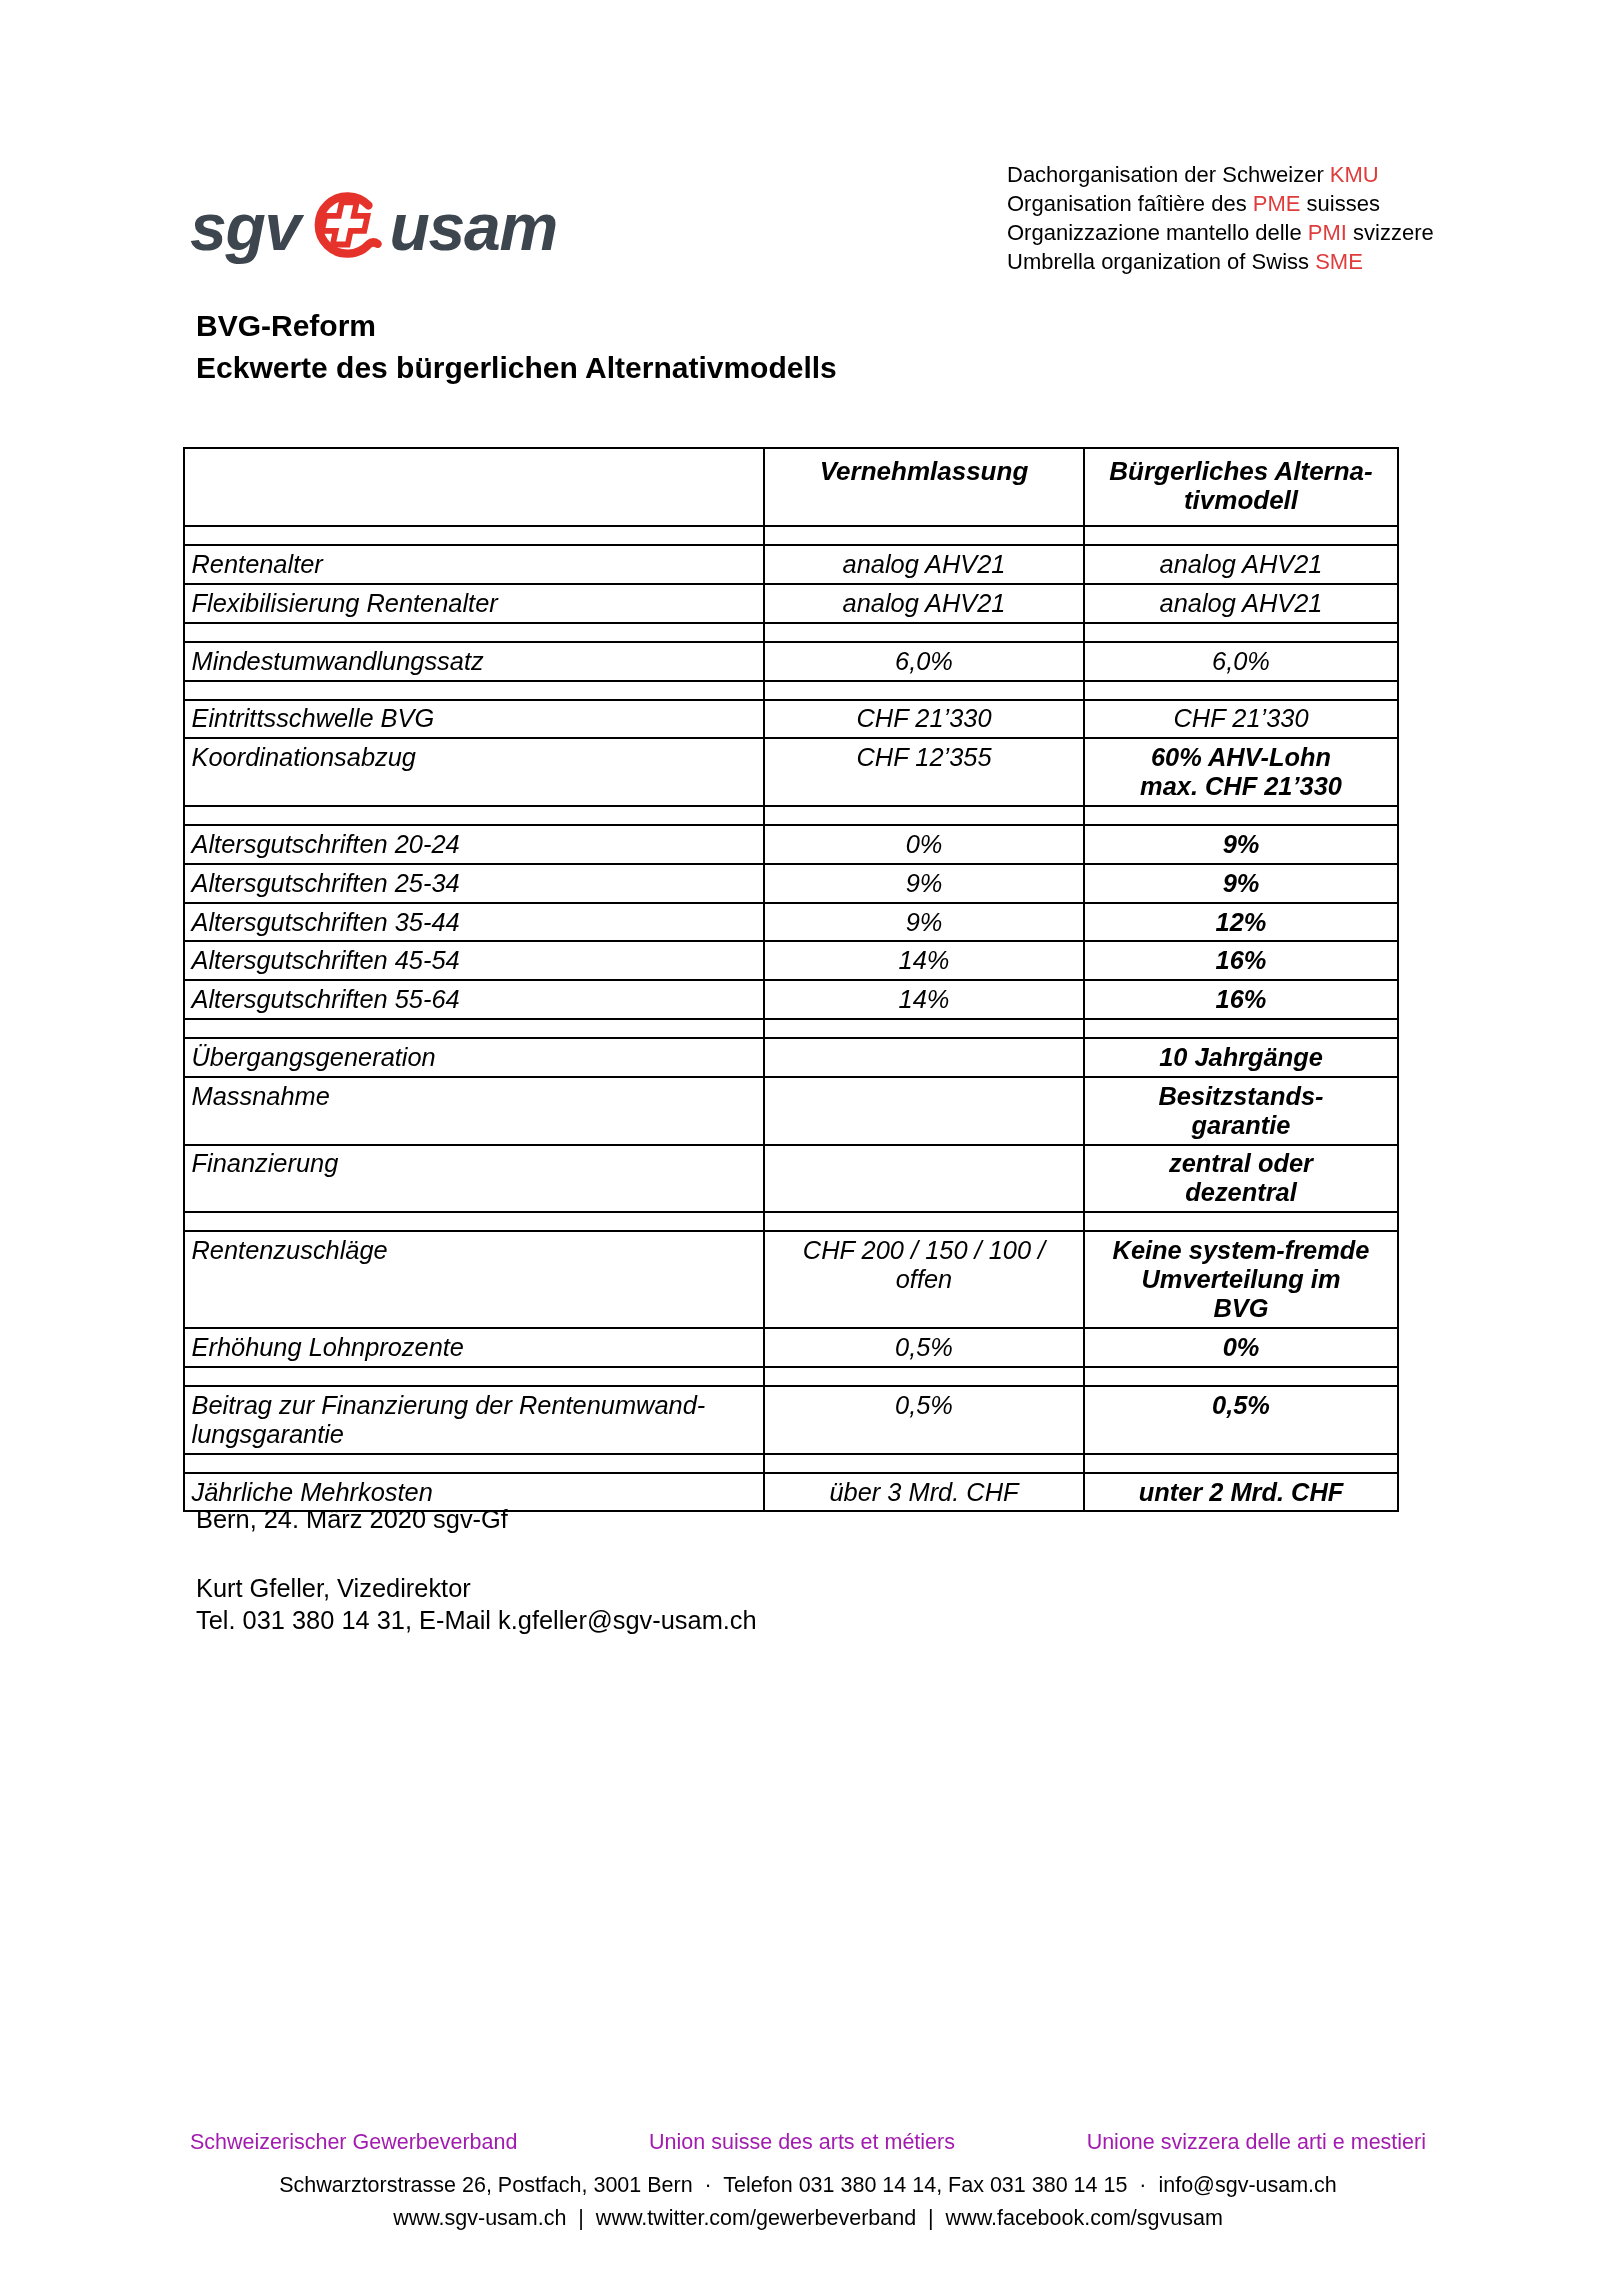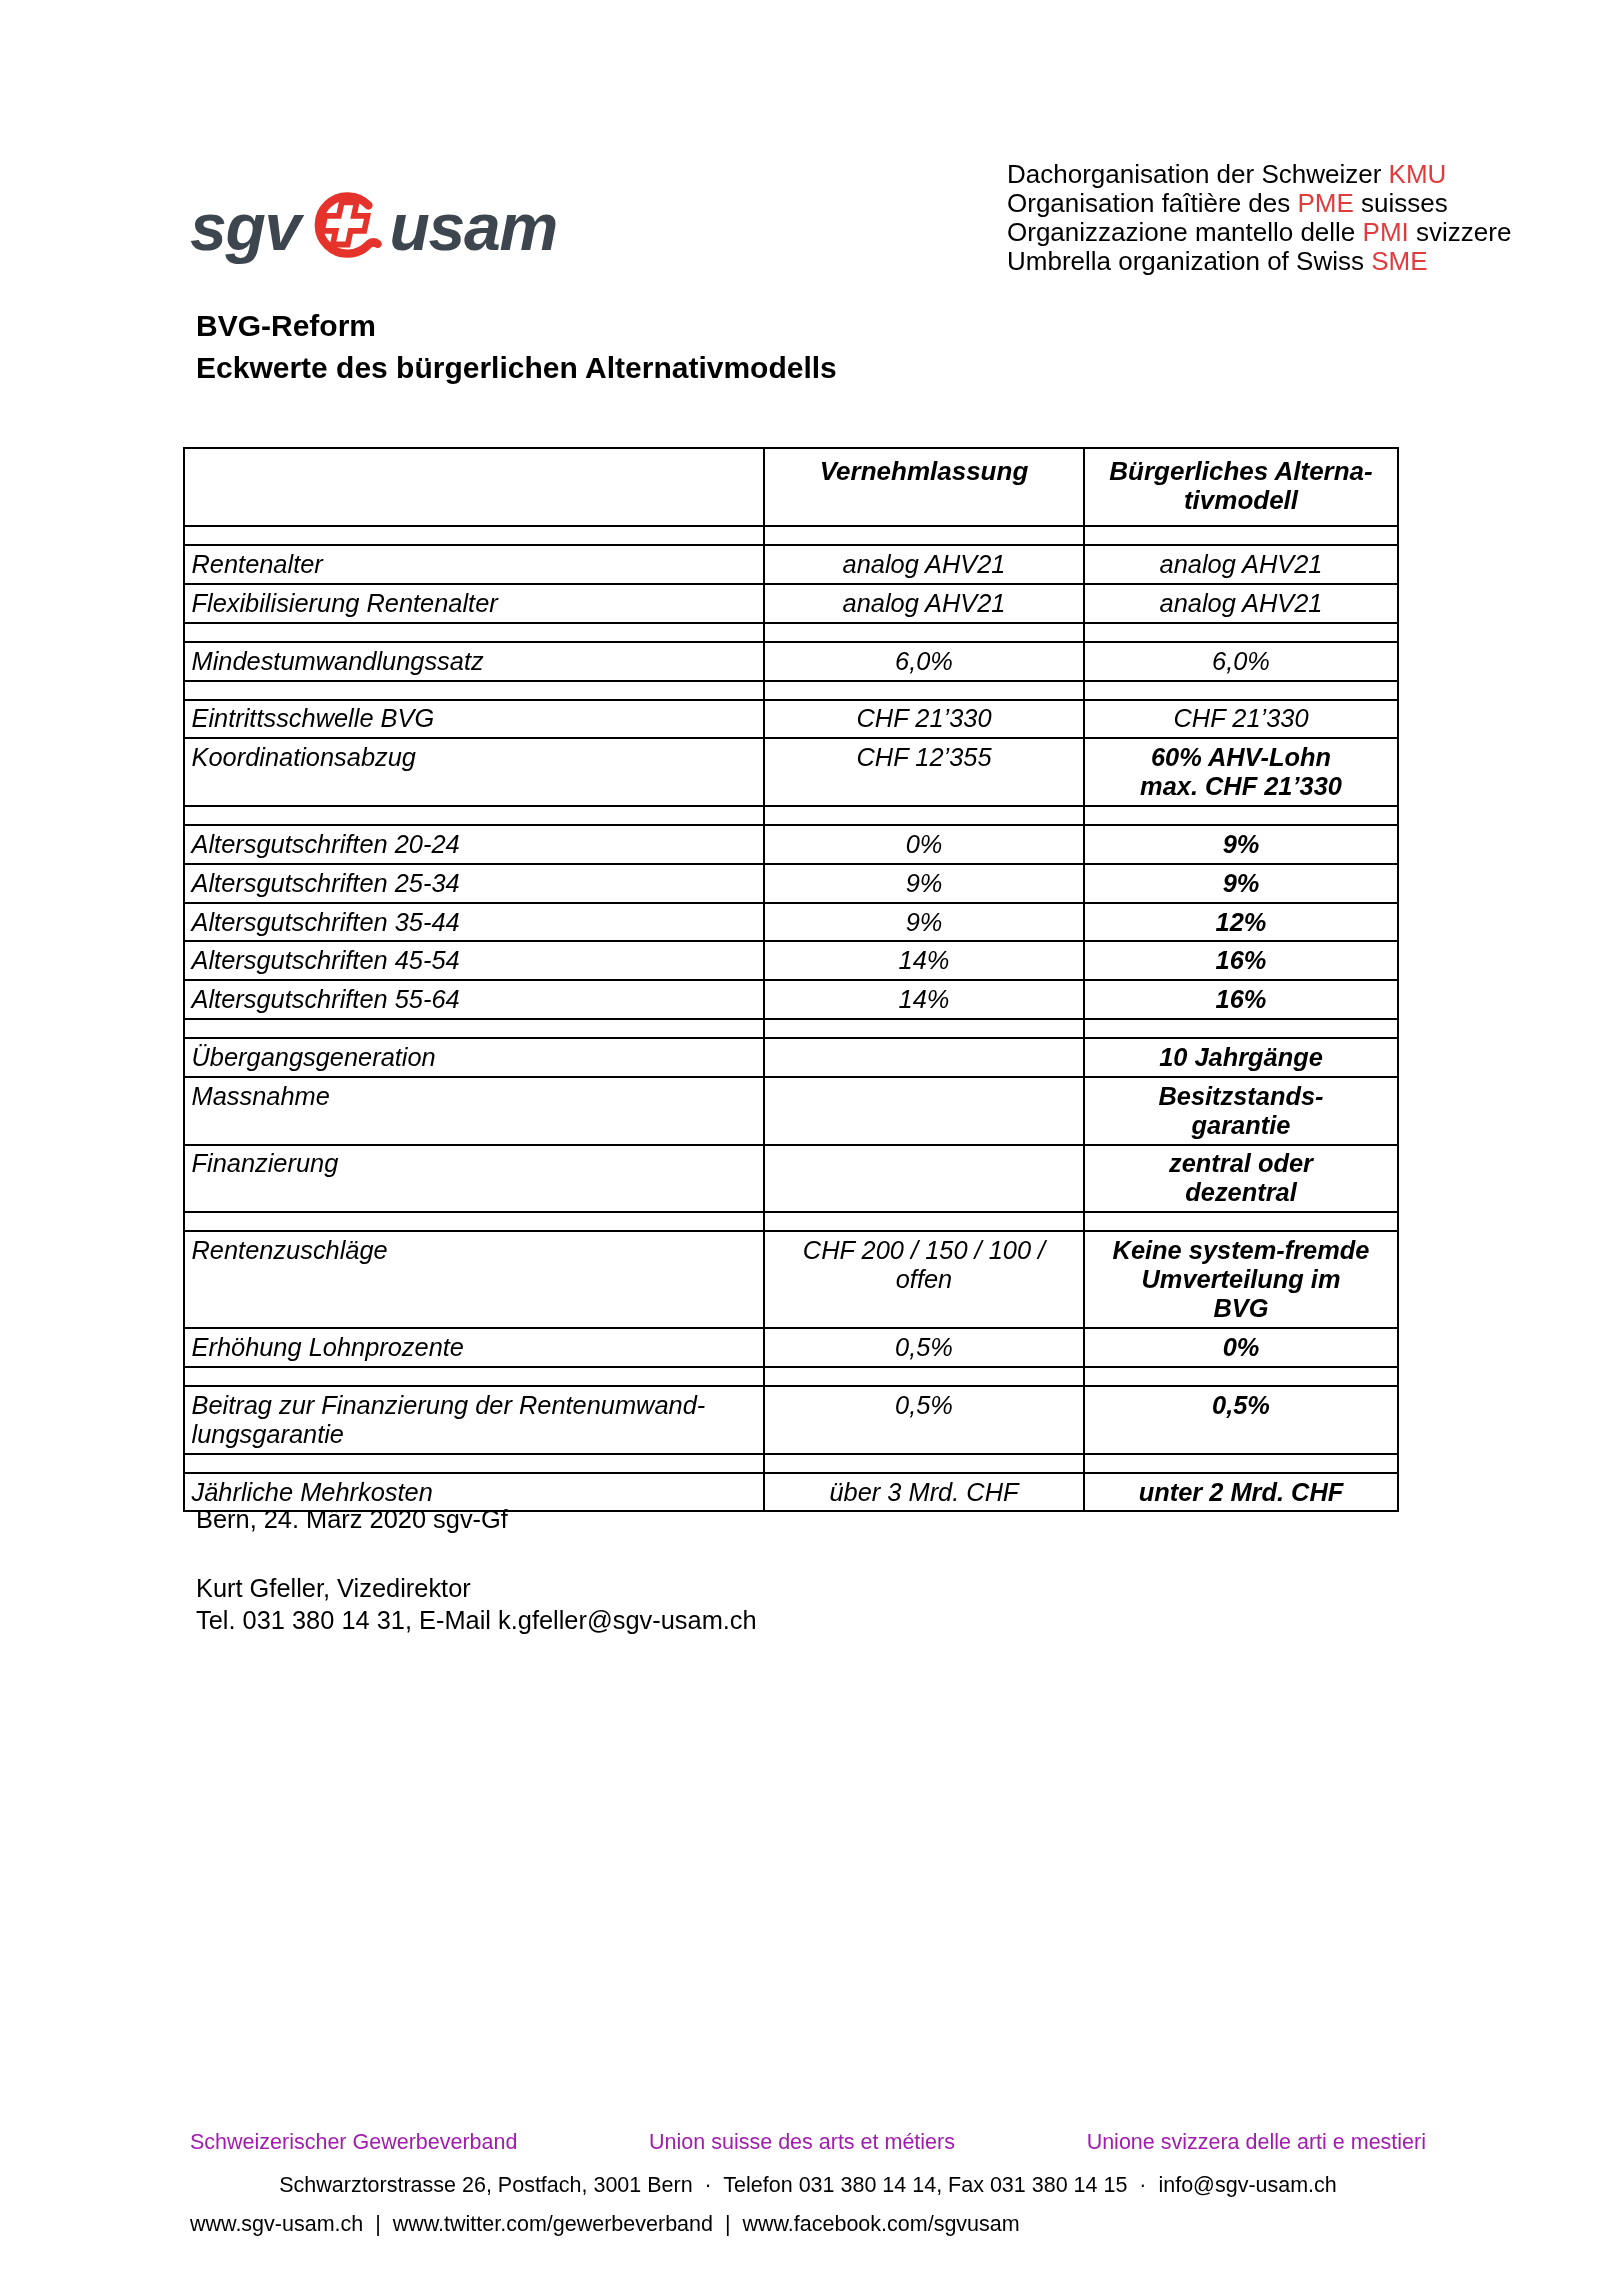--- a/index.html
+++ b/index.html
@@ -19,21 +19,21 @@
     font-style:italic; font-weight:bold;
     font-size:66px; letter-spacing:-1.3px;
     color:#3d464e;
     line-height:1;
   }
   .logo .mark { margin:0 3.9px; position:relative; top:2.6px; }
 
   
   .org {
     position:absolute; left:1007px; top:160px;
-    font-size:26px; line-height:29px;
+    font-size:22px; line-height:29px;
   }
   .org .abbr { color:#e03c3c; }
 
   
   .title {
     position:absolute; left:196px; top:305px;
     font-size:30px; font-weight:bold; line-height:42px;
   }
 
   
@@ -72,21 +72,21 @@
   
   .footer {
     position:absolute; left:190px; top:2129px; width:1236px;
     font-size:21.5px; line-height:27px;
   }
   .footer-red {
     display:flex; justify-content:space-between;
     color:#a21caf;
   }
   .footer-addr { text-align:center; margin-top:15.6px; white-space:pre-wrap; }
-  .footer-web  { text-align:left; margin-top:12px;  white-space:pre-wrap; }
+  .footer-web  { text-align:center; margin-top:6px;  white-space:pre-wrap; }
 </style>
 </head>
 <body>
 
 <div class="logo">
   <span>sgv</span>
   <span class="mark">
     <svg width="82" height="82" viewBox="0 0 126 126">
       <path d="M 99 33 A 44 44 0 1 0 99 93 Q 106 87 113 92" fill="none" stroke="#e5332b" stroke-width="13" stroke-linecap="round"></path>
       <g transform="translate(62,61) skewX(-12)">

